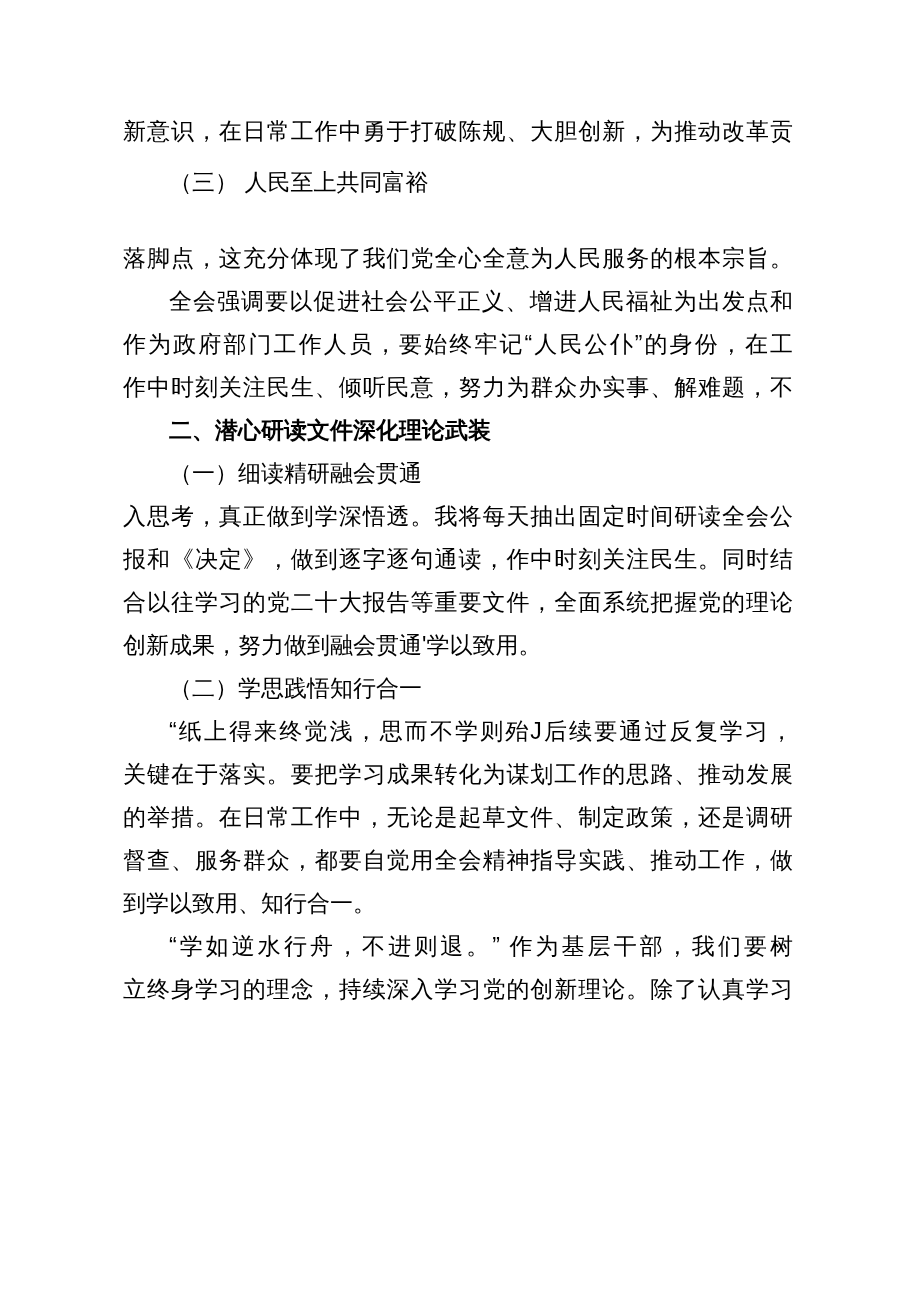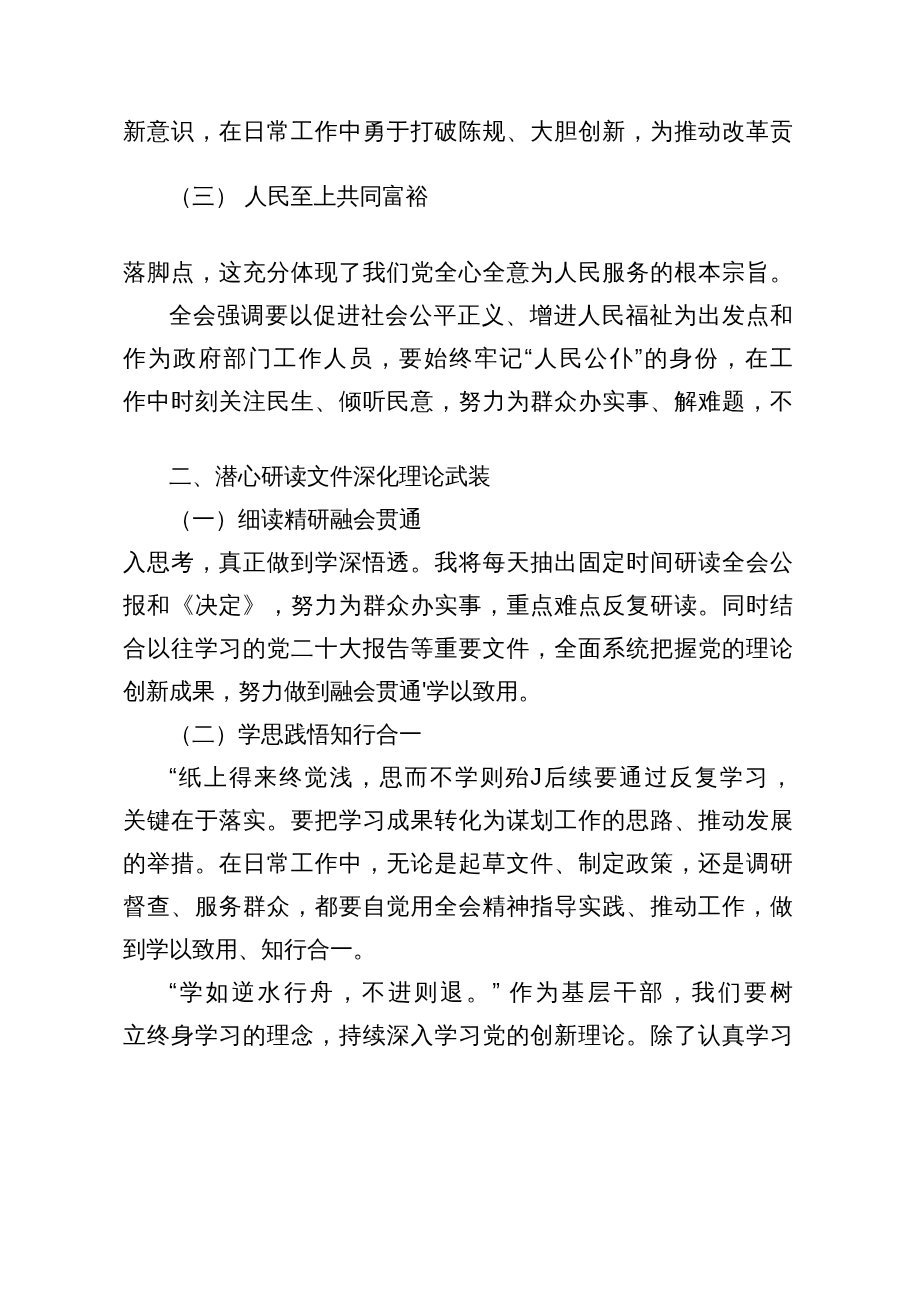--- a/index.html
+++ b/index.html
@@ -30,44 +30,43 @@
   }
   
   .line.fill {
     text-align: justify;
     text-align-last: justify;
   }
   .line.para    { text-indent: 2em; }
   .line.subhead { text-indent: 2em; }
   .line.subhead-top {
     text-indent: 2em;
-    margin-top: 22px;
+    margin-top: 8px;
     margin-bottom: 33px;
   }
   .line.heading {
     text-indent: 2em;
-    font-weight: normal;
-    margin-top: 32px;
+    font-weight: bold;
   }
 </style>
 </head>
 <body>
 
 <div class="page">
   <div class="content">
       <div class="line body fill">新意识，在日常工作中勇于打破陈规、大胆创新，为推动改革贡</div>
       <div class="line subhead-top">（三） 人民至上共同富裕</div>
       <div class="line body fill">落脚点，这充分体现了我们党全心全意为人民服务的根本宗旨。</div>
       <div class="line para fill">全会强调要以促进社会公平正义、增进人民福祉为出发点和</div>
       <div class="line body fill">作为政府部门工作人员，要始终牢记“人民公仆”的身份，在工</div>
       <div class="line body fill">作中时刻关注民生、倾听民意，努力为群众办实事、解难题，不</div>
       <div class="line heading">二、潜心研读文件深化理论武装</div>
       <div class="line subhead">（一）细读精研融会贯通</div>
       <div class="line body fill">入思考，真正做到学深悟透。我将每天抽出固定时间研读全会公</div>
-      <div class="line body fill">报和《决定》，努力为群众办实事，重点难点反复研读。同时结</div>
+      <div class="line body fill">报和《决定》，做到逐字逐句通读，作中时刻关注民生。同时结</div>
       <div class="line body fill">合以往学习的党二十大报告等重要文件，全面系统把握党的理论</div>
       <div class="line body">创新成果，努力做到融会贯通'学以致用。</div>
       <div class="line subhead">（二）学思践悟知行合一</div>
       <div class="line para fill">“纸上得来终觉浅，思而不学则殆J后续要通过反复学习，</div>
       <div class="line body fill">关键在于落实。要把学习成果转化为谋划工作的思路、推动发展</div>
       <div class="line body fill">的举措。在日常工作中，无论是起草文件、制定政策，还是调研</div>
       <div class="line body fill">督查、服务群众，都要自觉用全会精神指导实践、推动工作，做</div>
       <div class="line body">到学以致用、知行合一。</div>
       <div class="line para fill">“学如逆水行舟，不进则退。” 作为基层干部，我们要树</div>
       <div class="line body fill">立终身学习的理念，持续深入学习党的创新理论。除了认真学习</div>

